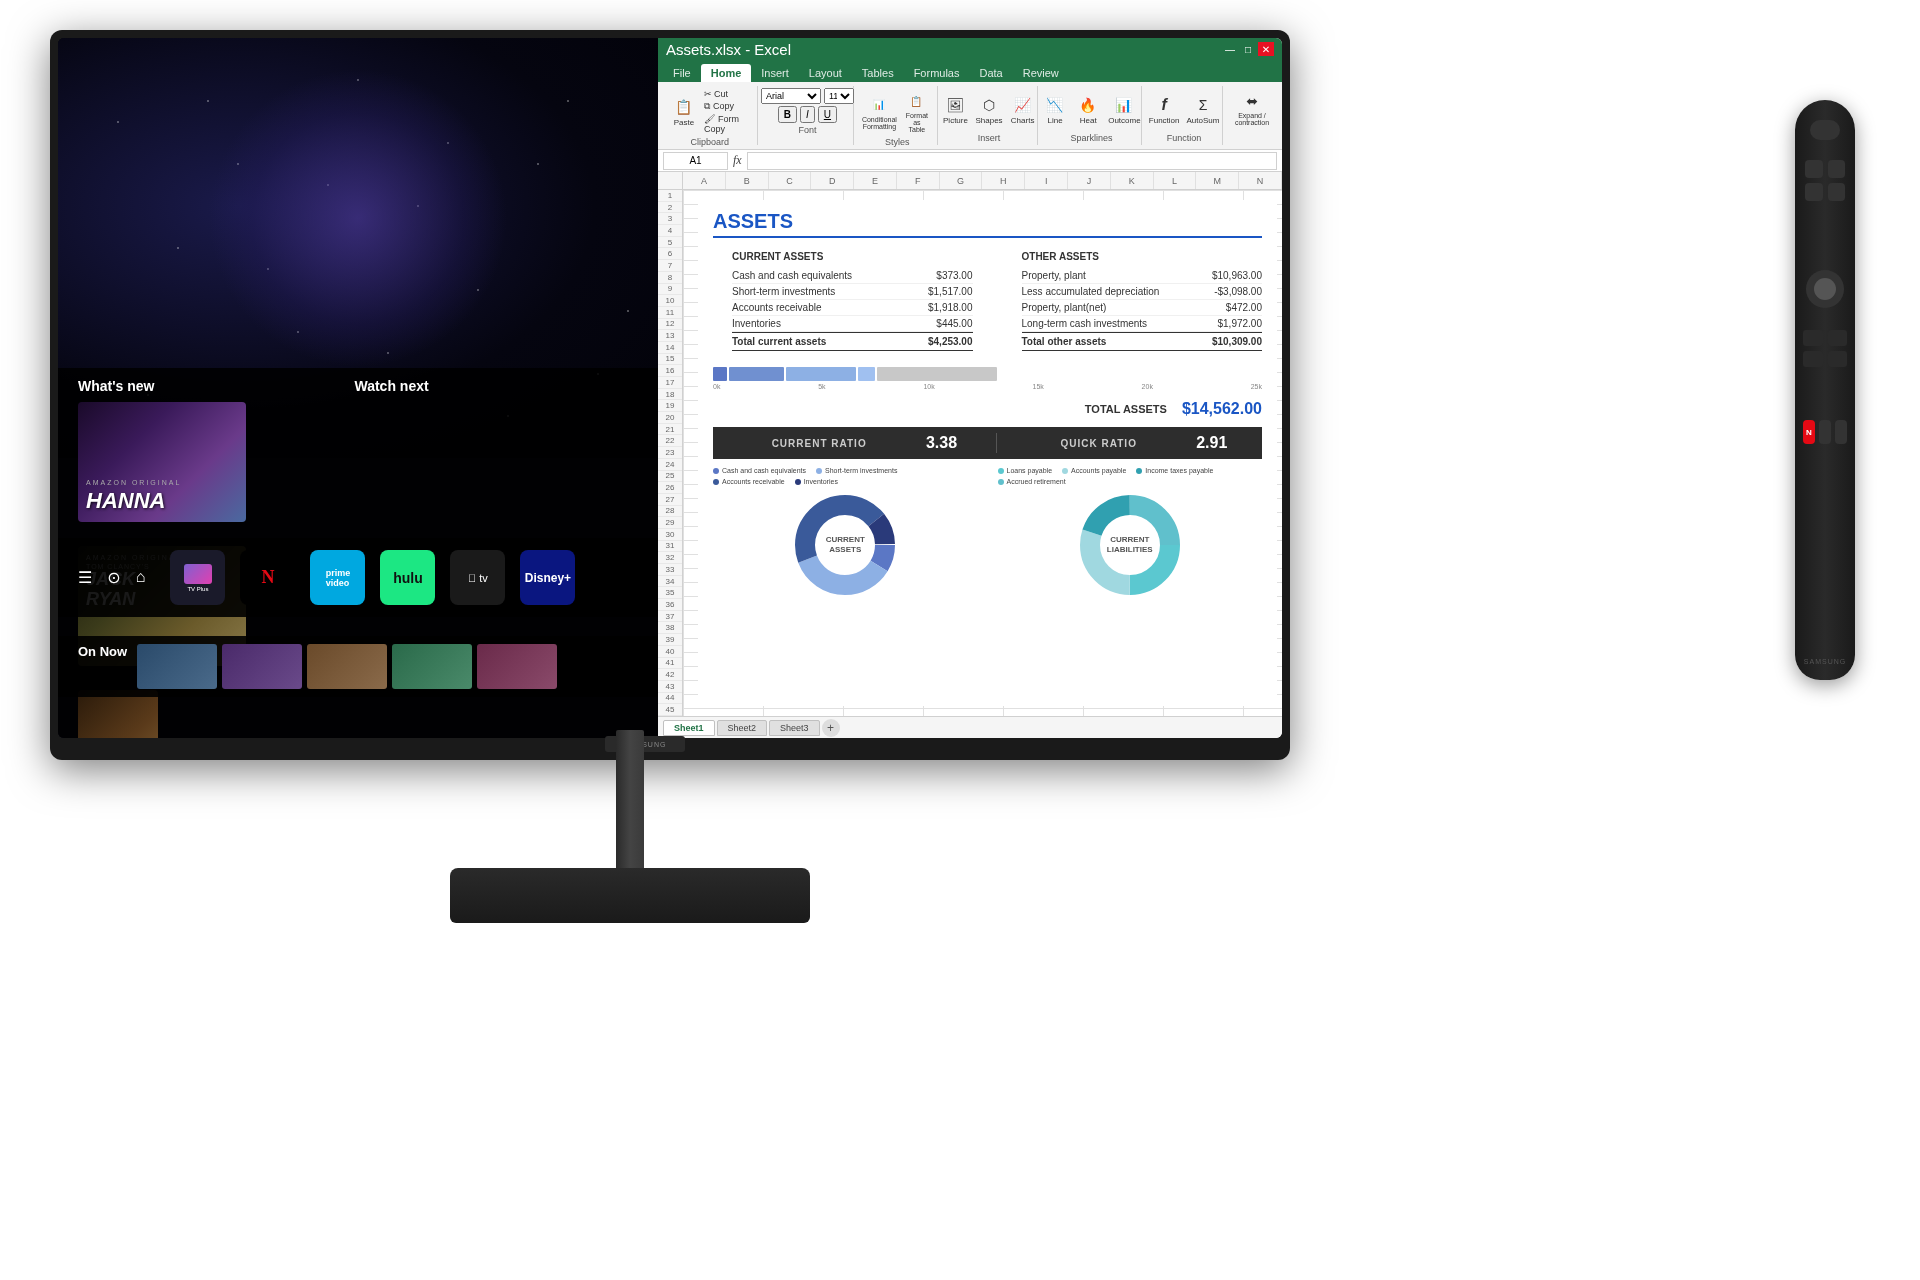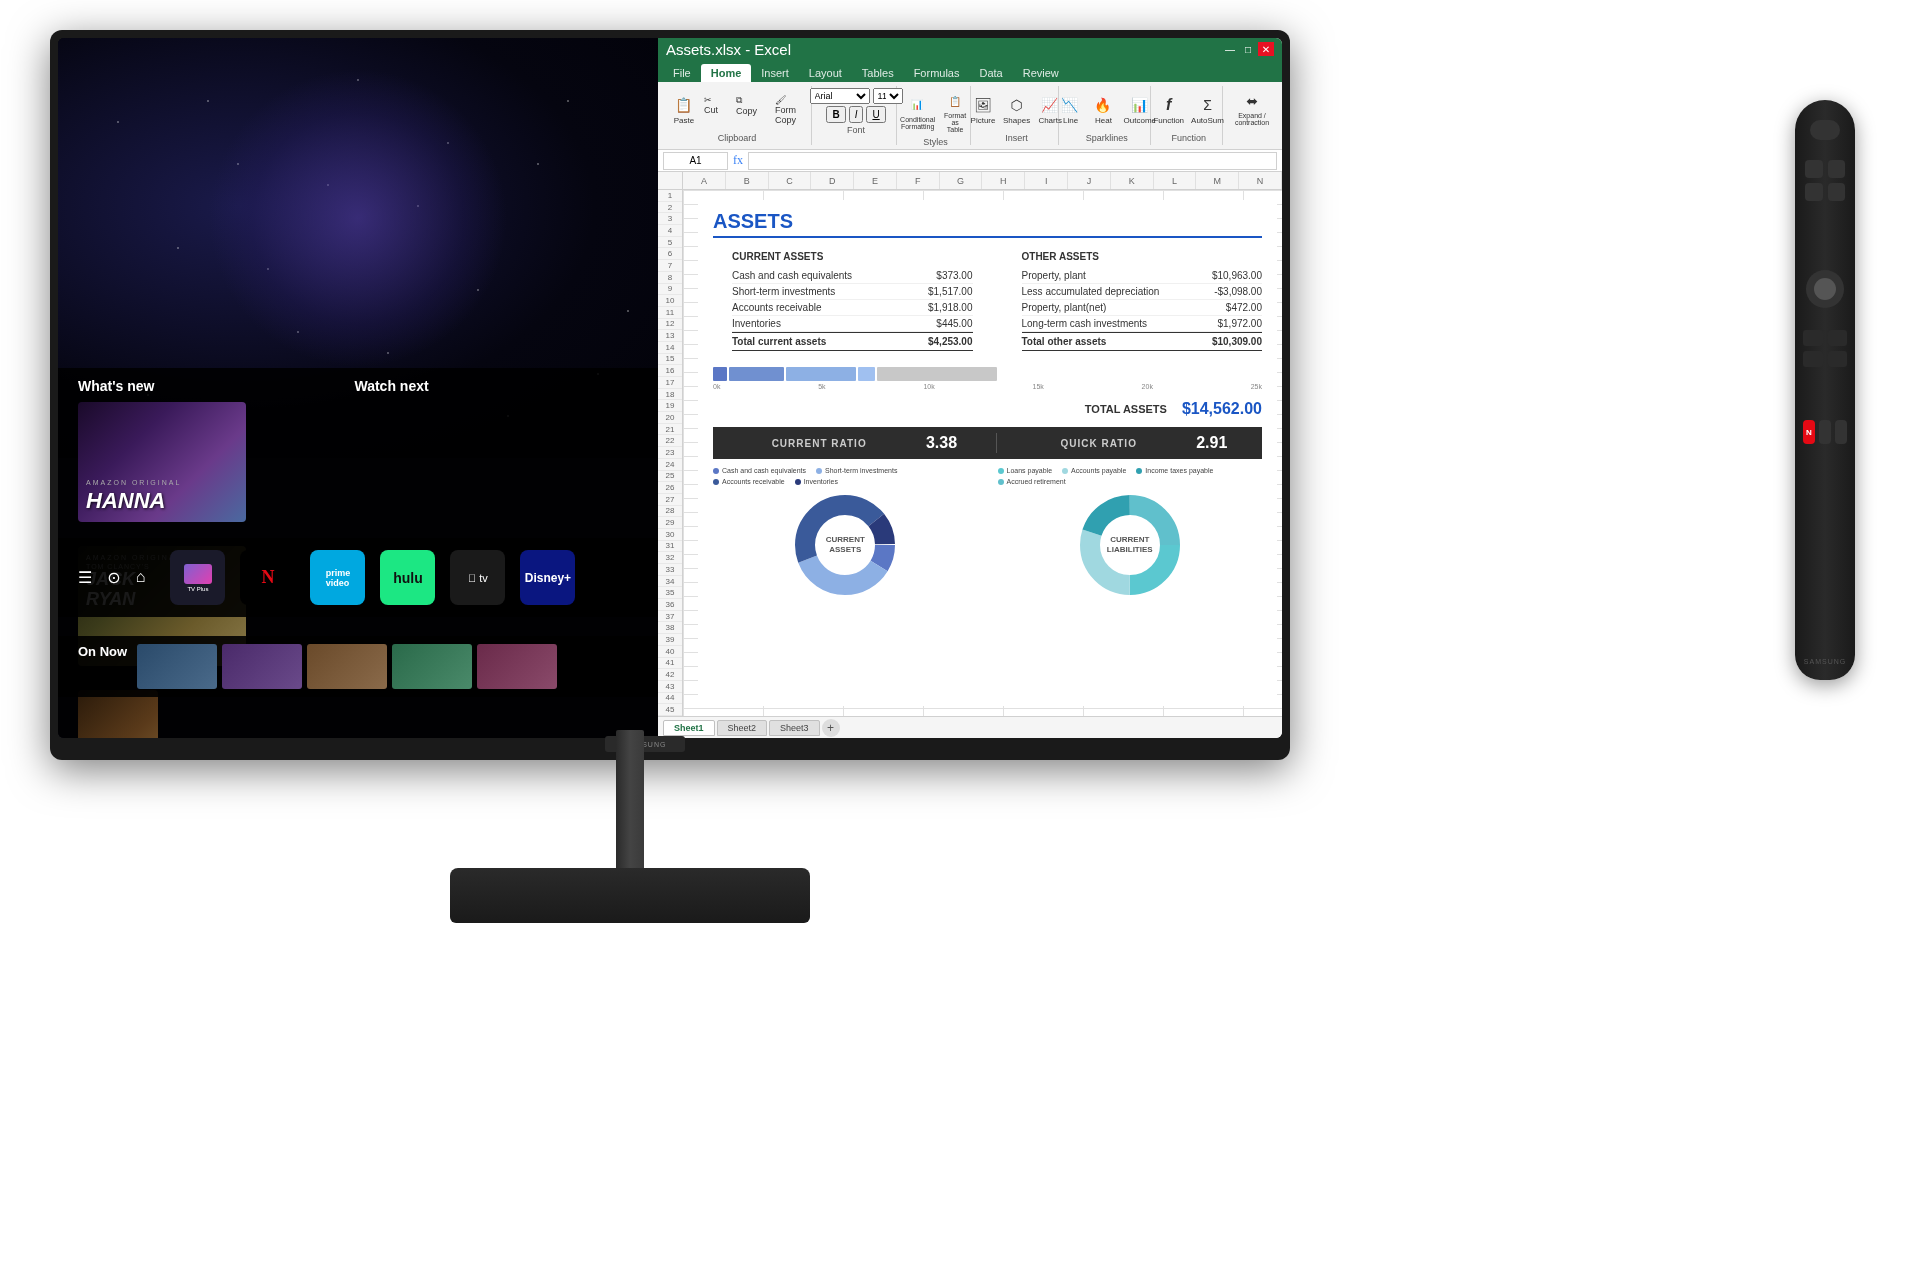--- a/index.html
+++ b/index.html
@@ -446,21 +446,22 @@
     .formula-input {
       flex: 1;
       height: 18px;
       border: 1px solid #d0d0d0;
       font-size: 11px;
       padding: 0 5px;
     }
 
     .fx-label {
       font-size: 12px;
-      color: #3b82f6;
+      font-style: italic;
+      color: #404040;
       font-family: 'Times New Roman', serif;
     }
 
     
     .spreadsheet-area {
       display: flex;
       flex: 1;
       overflow: hidden;
     }
 
@@ -1013,21 +1014,21 @@
       </div>
 
       <div class="excel-ribbon">
 
         <div class="ribbon-group">
           <div class="ribbon-group-top">
             <div class="ribbon-btn">
               <div class="ribbon-icon">📋</div>
               <span>Paste</span>
             </div>
-            <div style="display:flex;flex-direction:row;gap:14px;">
+            <div style="display:flex;flex-direction:column;gap:0;">
               <div class="ribbon-small-btn">✂ <span>Cut</span></div>
               <div class="ribbon-small-btn">⧉ <span>Copy</span></div>
               <div class="ribbon-small-btn">🖌 <span>Form Copy</span></div>
             </div>
           </div>
           <span class="ribbon-group-label">Clipboard</span>
         </div>
 
         <div class="ribbon-group">
           <div style="display:flex;gap:3px;align-items:center;margin-bottom:2px;">

